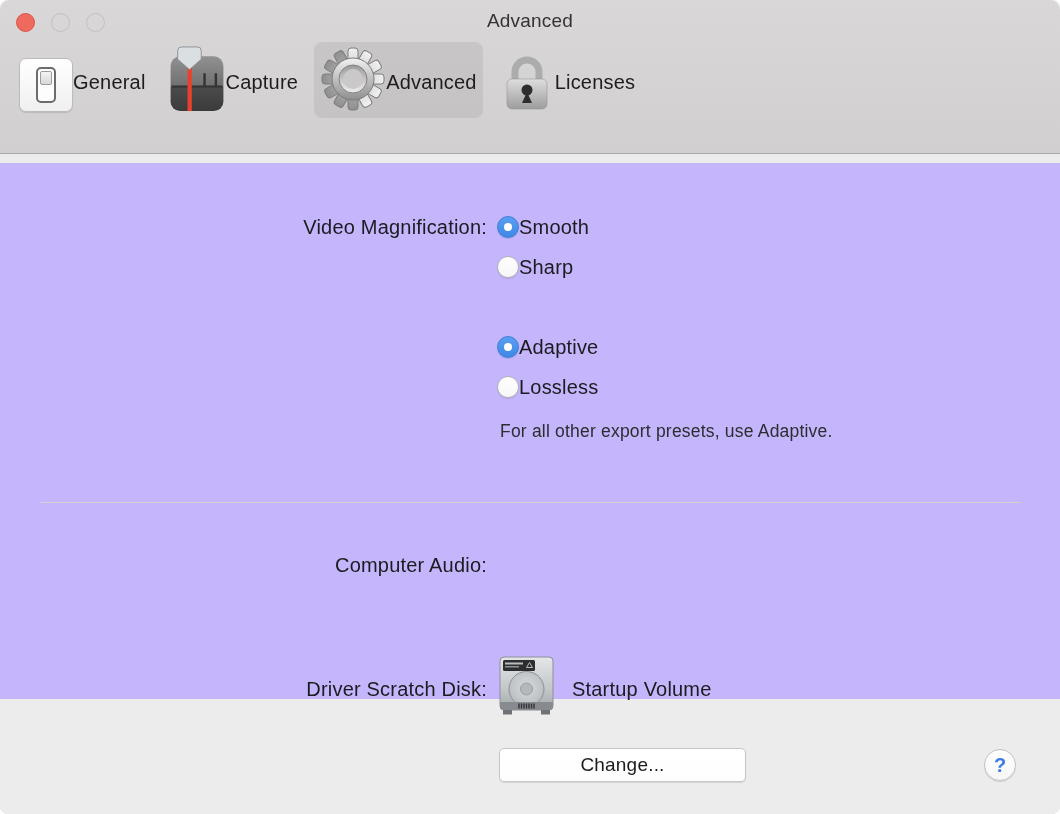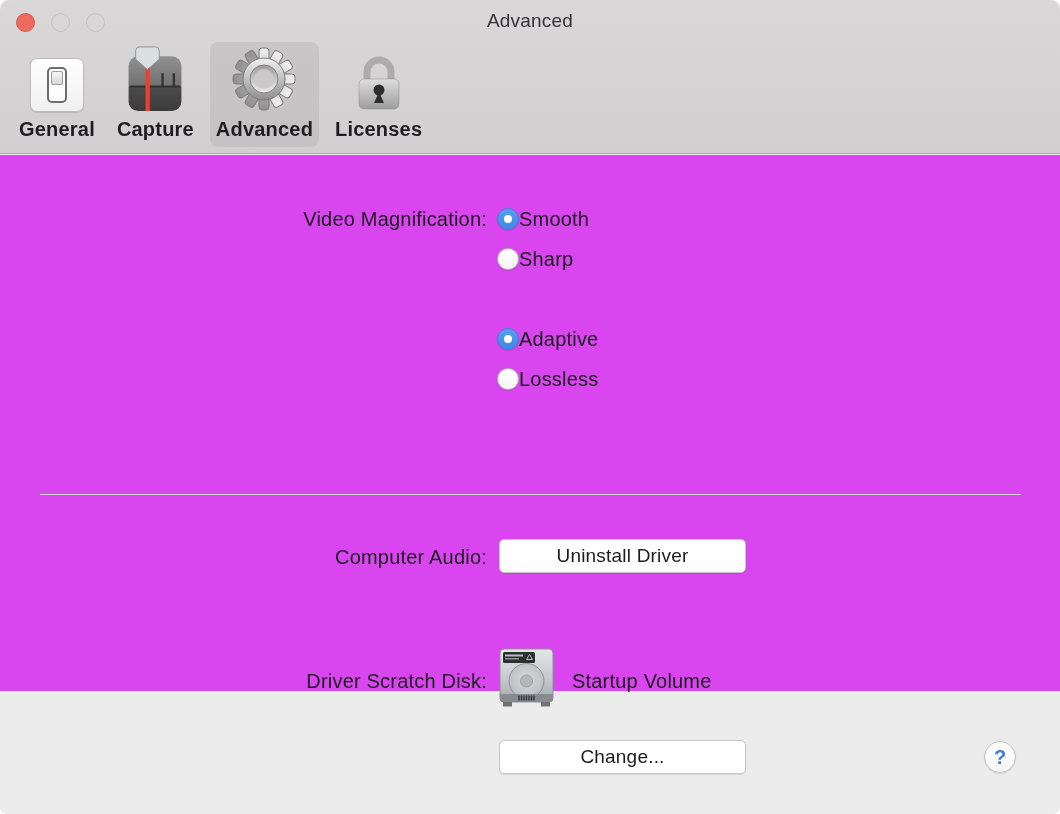--- a/index.html
+++ b/index.html
@@ -17,37 +17,37 @@
   .traffic{position:absolute;left:16px;top:13px;display:flex;gap:16px;}
   .light{width:19px;height:19px;border-radius:50%;display:inline-block;}
   .light.red{background:#ee6a5f;border:1px solid #dd5347;}
   .light.gray{background:#d8d6d7;border:1px solid #c2c0c1;}
   .title{
     position:absolute;left:0;top:10px;width:100%;text-align:center;
     font-size:19px;font-weight:500;color:#333336;letter-spacing:.2px;
   }
   .toolbar{position:absolute;left:13px;top:42px;display:flex;gap:10px;align-items:flex-start;}
   .tb-item{
-    display:flex;flex-direction:column;align-items:center;
-    padding:4px 6px 6px;border-radius:8px;cursor:default;font-weight:bold;
+    display:flex;align-items:center;
+    padding:4px 6px 6px;border-radius:8px;cursor:default;
   }
   .tb-item.selected{background:rgba(0,0,0,.065);}
   .tb-icon{height:66px;display:flex;align-items:flex-end;justify-content:center;}
   .tb-label{margin-top:6px;font-size:20px;color:#1d1d1f;letter-spacing:.2px;white-space:nowrap;}
   
   .sw-plate{
     width:54px;height:54px;background:linear-gradient(#ffffff,#f1f0f0);
     border:1px solid #bdbbbc;border-radius:7px;
     display:flex;align-items:center;justify-content:center;
     box-shadow:0 1px 1px rgba(0,0,0,.12);
   }
   .sw-toggle{width:20px;height:36px;border:2.5px solid #6c6c6c;border-radius:5px;background:#fdfdfd;padding:2px;}
   .sw-knob{width:100%;height:14px;background:linear-gradient(#f4f4f4,#d8d8d8);border:1px solid #9c9c9c;border-radius:2px;}
   
-  .content{position:absolute;left:0;top:155px;width:100%;height:536px;background:#d946ef;}
+  .content{position:absolute;left:0;top:163px;width:100%;height:536px;background:#c4b5fd;}
   .row-label{
     position:absolute;right:573px;font-size:20px;color:#1c1c1e;
     letter-spacing:.2px;white-space:nowrap;line-height:24px;
   }
   .radio-row{position:absolute;display:flex;align-items:center;height:24px;}
   .radio{
     width:22px;height:22px;border-radius:50%;flex:0 0 auto;position:relative;
     background:linear-gradient(#ffffff,#f6f6f6);border:1px solid #b5b4b5;
     box-shadow:0 1px 1px rgba(0,0,0,.10);
   }
@@ -193,26 +193,26 @@
     <div class="radio-row" style="left:497px;top:172px">
       <span class="radio on"></span>
       <span class="radio-label">Adaptive</span>
     </div>
     <div class="radio-row" style="left:497px;top:212px">
       <span class="radio"></span>
       <span class="radio-label">Lossless</span>
     </div>
 
     <div class="note" style="top:254px">
+      <div>For all other export presets, use Adaptive.</div>
     </div>
 
     <div class="divider" style="top:339px"></div>
 
     <div class="row-label" style="top:390px">Computer Audio:</div>
-    <button class="push-btn" style="top:384px">Uninstall Driver</button>
 
     <div class="row-label" style="top:514px">Driver Scratch Disk:</div>
 
     <div class="disk-icon">
       <svg width="57" height="60" viewBox="0 0 57 60">
         <defs>
           <linearGradient id="dg1" x1="0" y1="0" x2="0" y2="1">
             <stop offset="0" stop-color="#e4e6e8"></stop>
               <stop offset="0.6" stop-color="#c3c7ca"></stop>
               <stop offset="1" stop-color="#a2a7ab"></stop>

